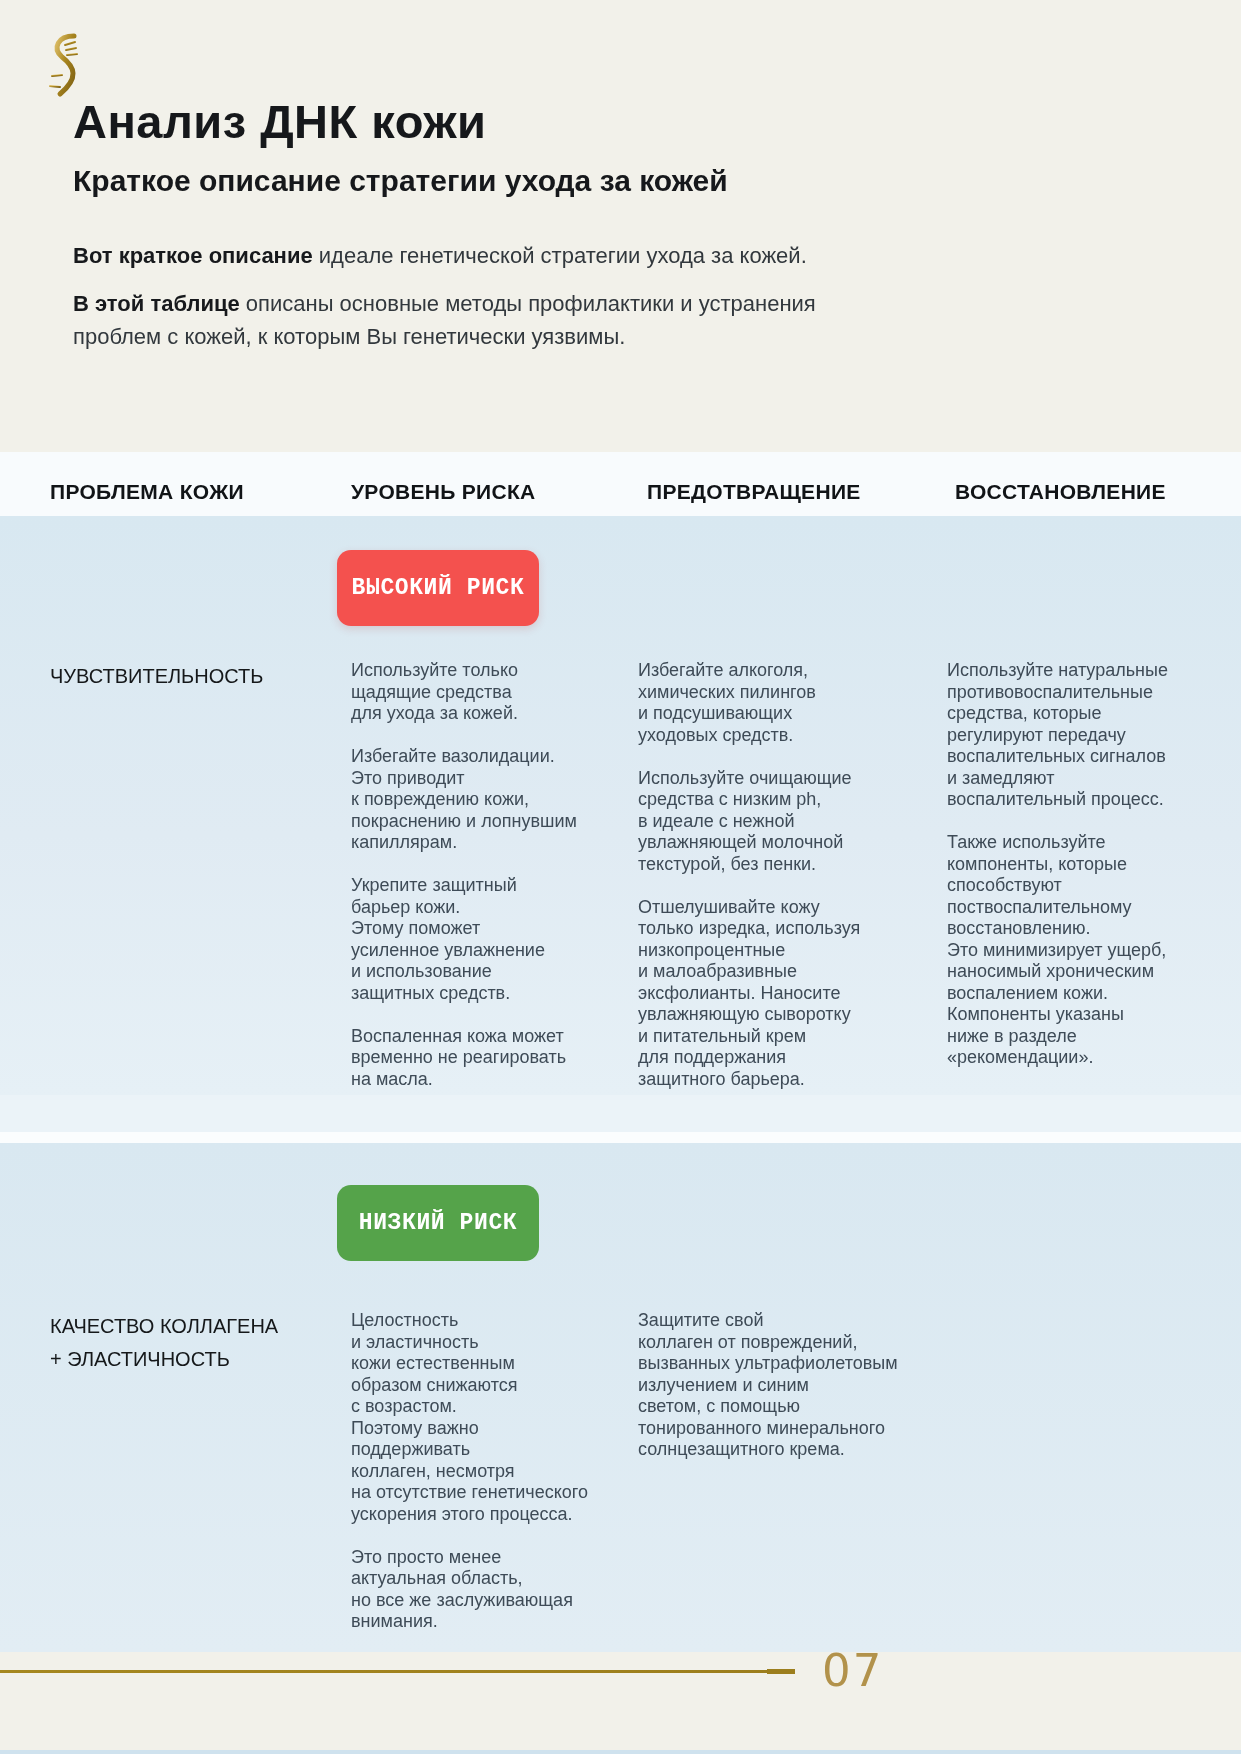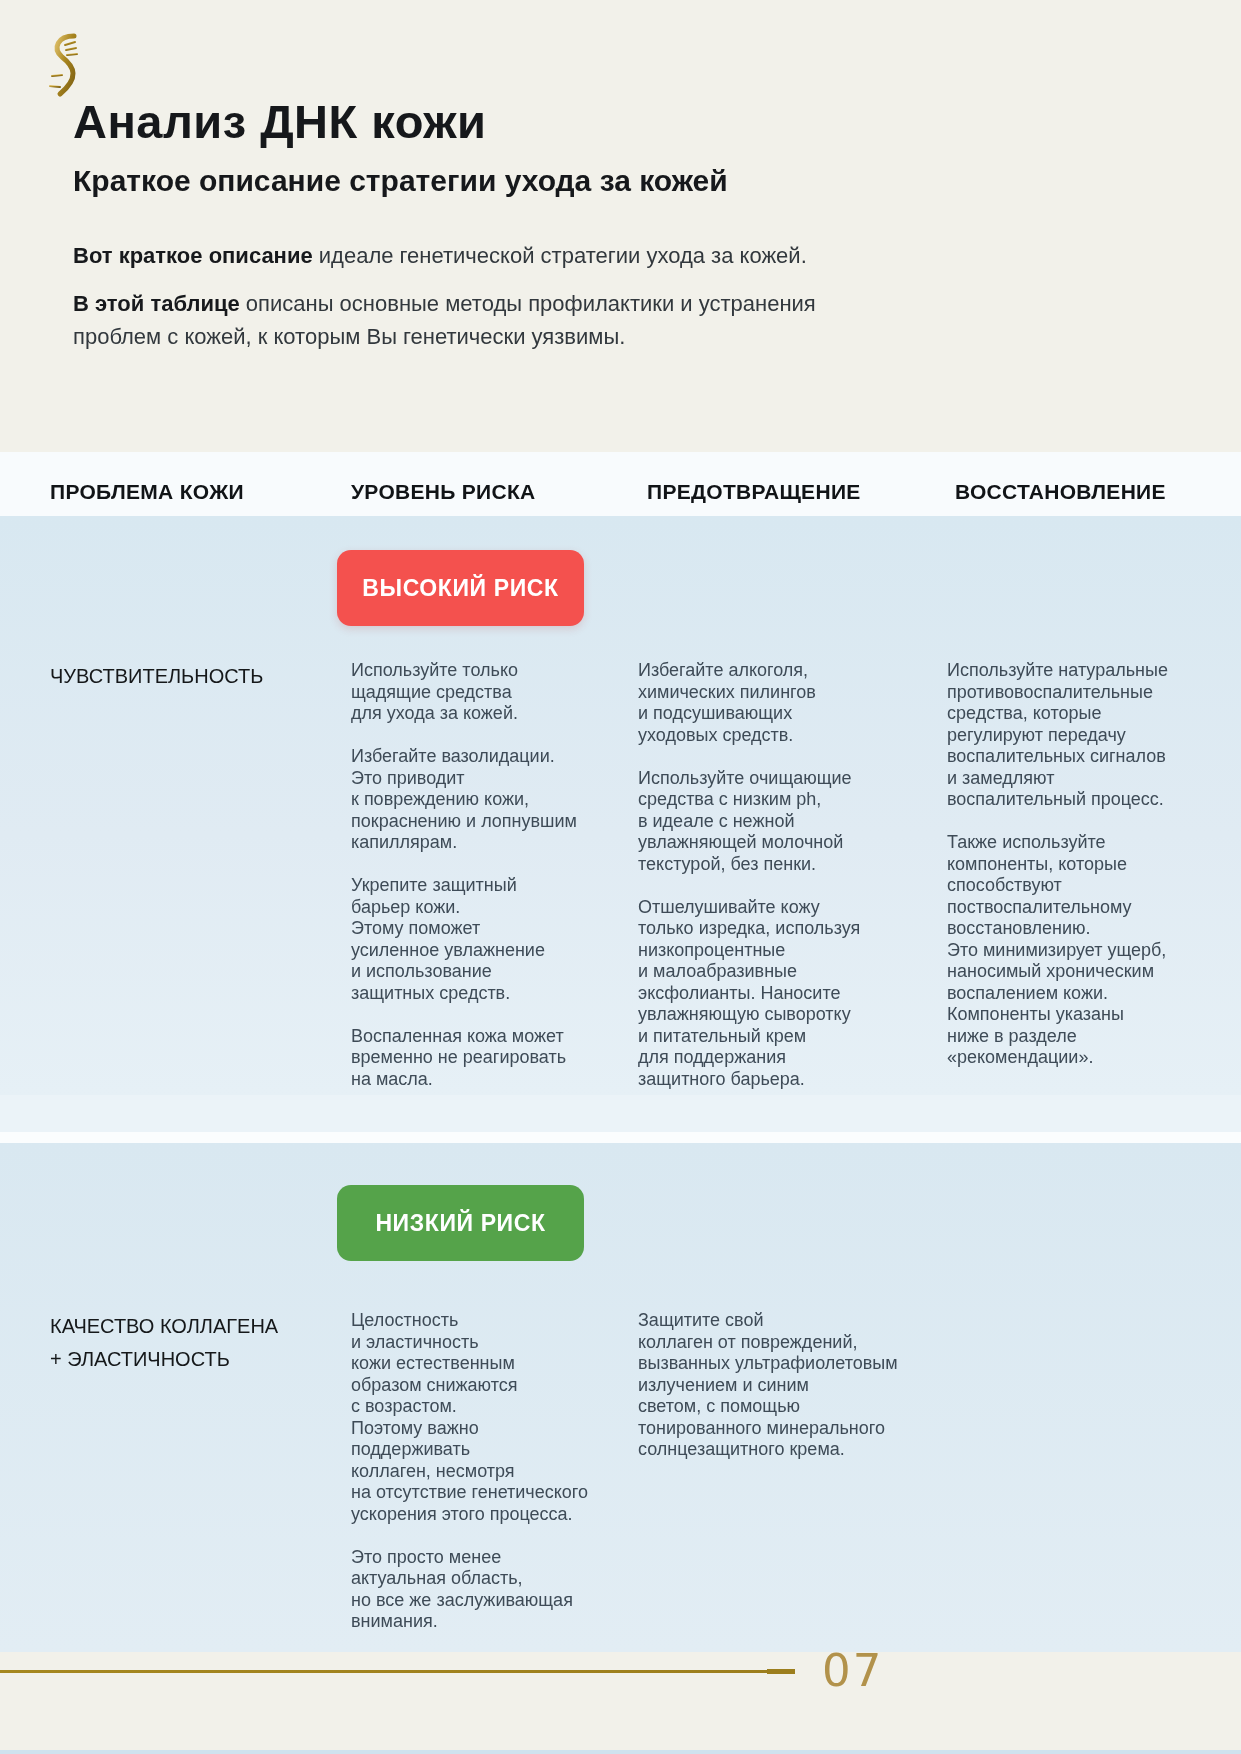--- a/index.html
+++ b/index.html
@@ -33,23 +33,23 @@
     position:absolute; top:50%; transform:translateY(-50%);
     font-size:21px; font-weight:bold; color:#111417; letter-spacing:0.3px;
   }
   .th1 { left:50px; } .th2 { left:351px; } .th3 { left:647px; } .th4 { left:955px; }
 
   .section { position:absolute; left:0; width:100%; }
   .section.high { top:516px; height:579px; background:linear-gradient(180deg,#d8e8f1 0%,#e0ebf3 55%,#e6f0f6 100%); }
   .section.low  { top:1143px; height:509px; background:linear-gradient(180deg,#d9e8f1 0%,#e2edf4 100%); }
 
   .badge {
-    position:absolute; left:337px; width:247px; height:76px; border-radius:14px;
+    position:absolute; left:337px; width:202px; height:76px; border-radius:14px;
     display:flex; align-items:center; justify-content:center;
-    color:#ffffff; font-size:23px; font-weight:bold; letter-spacing:0.6px;
+    color:#ffffff; font-size:23px; font-weight:bold; letter-spacing:0.6px;font-family:Liberation Mono, monospace;
   }
   .badge.red   { top:34px; background:#f4514e; box-shadow:0 3px 8px rgba(180,60,60,0.18); }
   .badge.green { top:42px; background:#55a34a;text-align:right; }
 
   .col {
     position:absolute; font-size:18px; line-height:21.5px; color:#3e4b57;
     white-space:pre-line;
   }
   .section.high .col { top:144px; }
   .section.low  .col { top:167px; }

